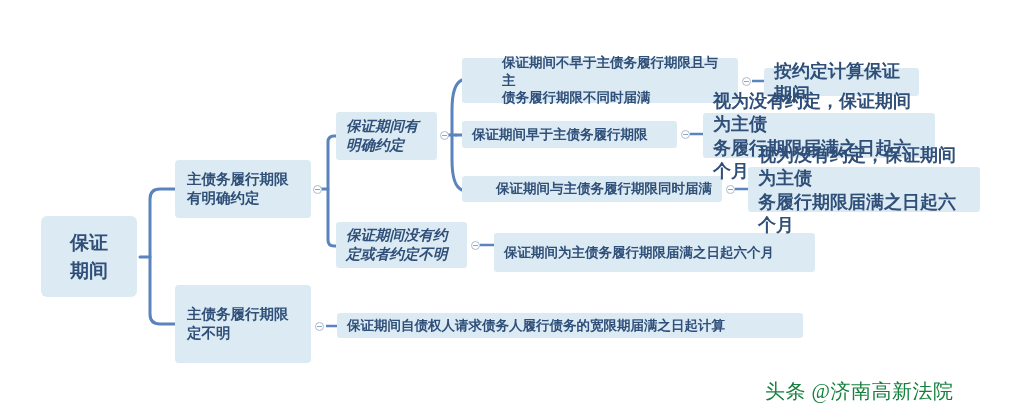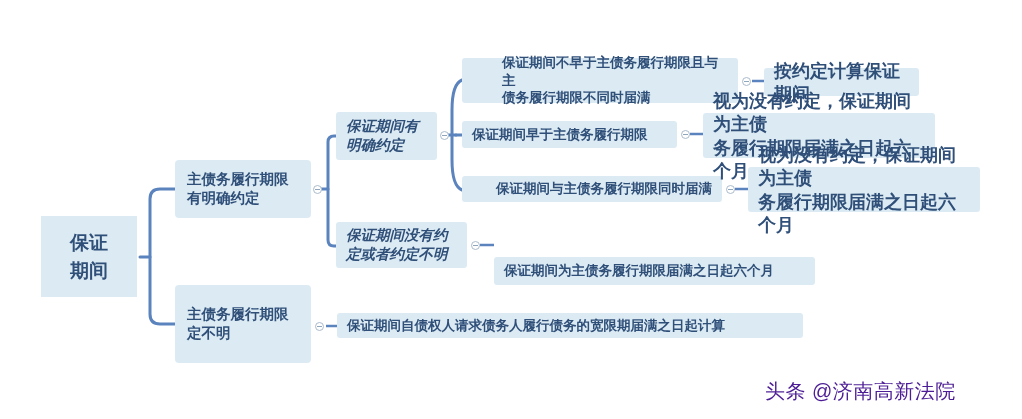--- a/index.html
+++ b/index.html
@@ -1,31 +1,31 @@
 <!DOCTYPE html>
 <html><head>
 <meta charset="utf-8">
 <style>
   html,body{margin:0;padding:0;background:#ffffff;}
   body{width:1022px;height:419px;position:relative;overflow:hidden;
        font-family:"DejaVu Sans","Liberation Sans",sans-serif;}
   .node{position:absolute;background:#dcebf3;color:#2f4f79;font-weight:bold;
         box-sizing:border-box;display:flex;align-items:center;border-radius:3px;
         line-height:1.3;}
-  .root{border-radius:0;justify-content:center;text-align:center;font-size:19px;line-height:1.45;}
+  .root{border-radius:6px;justify-content:center;text-align:center;font-size:19px;line-height:1.45;}
   .l1{border-radius:4px;font-size:14.5px;padding:16px 12px;}
   .l2{font-size:14.5px;padding:0 10px;font-style:italic;}
   .l3{font-size:13.5px;padding:0 10px;}
   .l4{font-size:18px;padding:14px 10px;}
   svg.lines{position:absolute;left:0;top:0;}
   .toggle{position:absolute;width:9px;height:9px;border:1px solid #a9bccd;border-radius:50%;
           background:#fff;box-sizing:border-box;}
   .toggle::after{content:"";position:absolute;left:1px;right:1px;top:3px;height:1px;background:#8fa6bd;}
-  .watermark{position:absolute;left:765px;top:378px;font-size:20px;color:#4c1d95;
-             font-family:Liberation Sans, sans-serif;letter-spacing:0.5px;}
+  .watermark{position:absolute;left:765px;top:378px;font-size:20px;color:#15803d;
+             font-family:Liberation Serif, serif;letter-spacing:0.5px;}
 </style>
 </head>
 <body>
 
 <svg class="lines" width="1022" height="419">
   <g fill="none" stroke="#5b83bd" stroke-width="3" stroke-linecap="round">
 
     <path d="M140 257 L150 257"></path>
     <path d="M175 189 L160 189 Q150 189 150 199 L150 314 Q150 324 160 324 L175 324"></path>
 
@@ -92,21 +92,21 @@
     <div>保证期间不早于主债务履行期限且与主</div>
     <div>债务履行期限不同时届满</div>
   </div>
 </div>
 <div class="node l3" style="left:462px;top:121px;width:215px;height:27px;">
   <span>保证期间早于主债务履行期限</span>
 </div>
 <div class="node l3" style="left:462px;top:176px;width:260px;height:26px;justify-content:flex-end;">
   <span>保证期间与主债务履行期限同时届满</span>
 </div>
-<div class="node l3" style="left:494px;top:233px;width:321px;height:28px;margin-top:24px;">
+<div class="node l3" style="left:494px;top:233px;width:321px;height:39px;">
   <span>保证期间为主债务履行期限届满之日起六个月</span>
 </div>
 <div class="node l3" style="left:337px;top:313px;width:466px;height:25px;">
   <span>保证期间自债权人请求债务人履行债务的宽限期届满之日起计算</span>
 </div>
 
 <div class="node l4" style="left:764px;top:68px;width:155px;height:27px;">
   <span>按约定计算保证期间</span>
 </div>
 <div class="node l4" style="left:703px;top:113px;width:232px;height:45px;">

